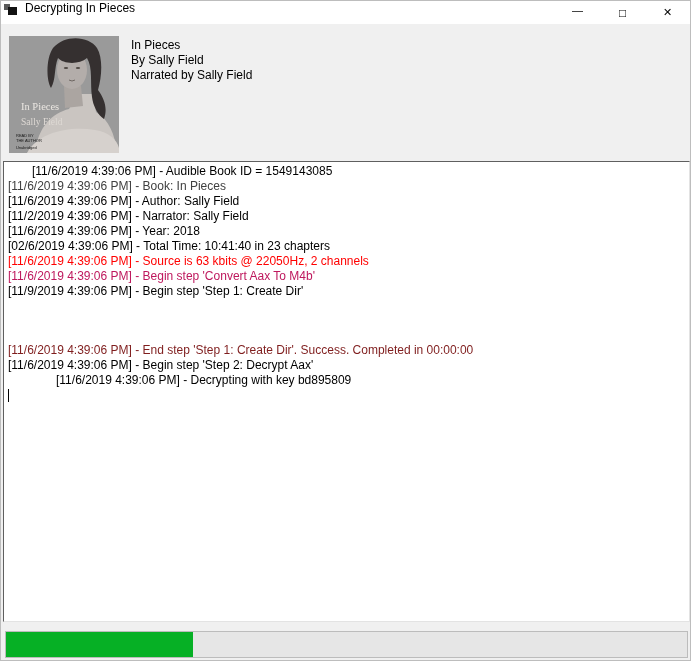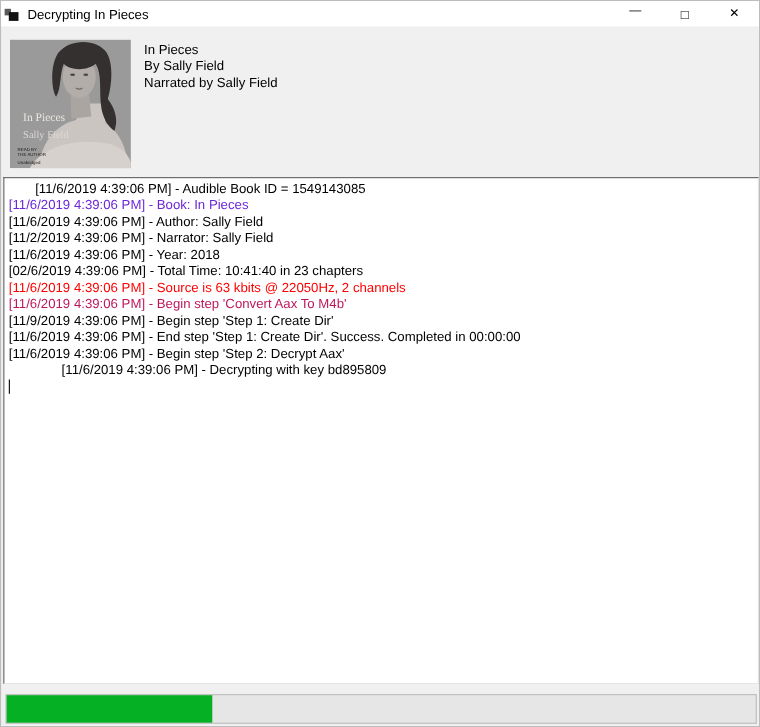--- a/index.html
+++ b/index.html
@@ -12,21 +12,21 @@
   .window {
     position:relative;
     width:691px; height:661px;
     background:#f0f0f0;
     border:1px solid #bdbdbd;
   }
   
   .titlebar {
     position:absolute; left:0; top:0; right:0; height:23px;
     background:#ffffff;
-    display:flex; align-items:center;
+    display:flex; 
   }
   .app-icon { margin-left:3px; width:13px; height:13px; flex:0 0 auto; }
   .title-text {
     margin-left:8px; font-size:12px; color:#000;
     white-space:nowrap;
   }
   .controls { margin-left:auto; display:flex; height:100%; }
   .ctrl {
     width:45px; height:100%;
     display:flex; align-items:center; justify-content:center;
@@ -122,29 +122,29 @@
   </div>
 
   <div class="info">
     <div>In Pieces</div>
     <div>By Sally Field</div>
     <div>Narrated by Sally Field</div>
   </div>
 
   <div class="log">
     <div class="log-line" style="color: rgb(0, 0, 0); padding-left: 24px;">[11/6/2019 4:39:06 PM] - Audible Book ID = 1549143085</div>
-      <div class="log-line" style="color: #6d28d9;">[11/6/2019 4:39:06 PM] - Book: In Pieces</div>
+      <div class="log-line" style="color: #404040;">[11/6/2019 4:39:06 PM] - Book: In Pieces</div>
       <div class="log-line" style="color: rgb(0, 0, 0);">[11/6/2019 4:39:06 PM] - Author: Sally Field</div>
       <div class="log-line" style="color: rgb(0, 0, 0);">[11/2/2019 4:39:06 PM] - Narrator: Sally Field</div>
       <div class="log-line" style="color: rgb(0, 0, 0);">[11/6/2019 4:39:06 PM] - Year: 2018</div>
       <div class="log-line" style="color: rgb(0, 0, 0);">[02/6/2019 4:39:06 PM] - Total Time: 10:41:40 in 23 chapters</div>
       <div class="log-line" style="color: rgb(255, 0, 0);">[11/6/2019 4:39:06 PM] - Source is 63 kbits @ 22050Hz, 2 channels</div>
       <div class="log-line" style="color: #be185d;">[11/6/2019 4:39:06 PM] - Begin step 'Convert Aax To M4b'</div>
       <div class="log-line" style="color: rgb(0, 0, 0);">[11/9/2019 4:39:06 PM] - Begin step 'Step 1: Create Dir'</div>
-      <div class="log-line" style="color: #000000;">[11/6/2019 4:39:06 PM] - End step 'Step 1: Create Dir'. Success. Completed in 00:00:00</div>
+      <div class="log-line" style="color: #7f1d1d; margin-top: 44px;">[11/6/2019 4:39:06 PM] - End step 'Step 1: Create Dir'. Success. Completed in 00:00:00</div>
       <div class="log-line" style="color: rgb(0, 0, 0);">[11/6/2019 4:39:06 PM] - Begin step 'Step 2: Decrypt Aax'</div>
       <div class="log-line" style="color: rgb(0, 0, 0); padding-left: 48px;">[11/6/2019 4:39:06 PM] - Decrypting with key bd895809</div>
       <div class="caret-line" id="caret-line">
       <span class="caret"></span>
     </div>
   </div>
 
   <div class="progress" style="background: rgb(230, 230, 230); border-color: rgb(188, 188, 188);">
     <div class="progress-fill" style="background: rgb(6, 176, 37); width: 27.5%;"></div>
   </div>

